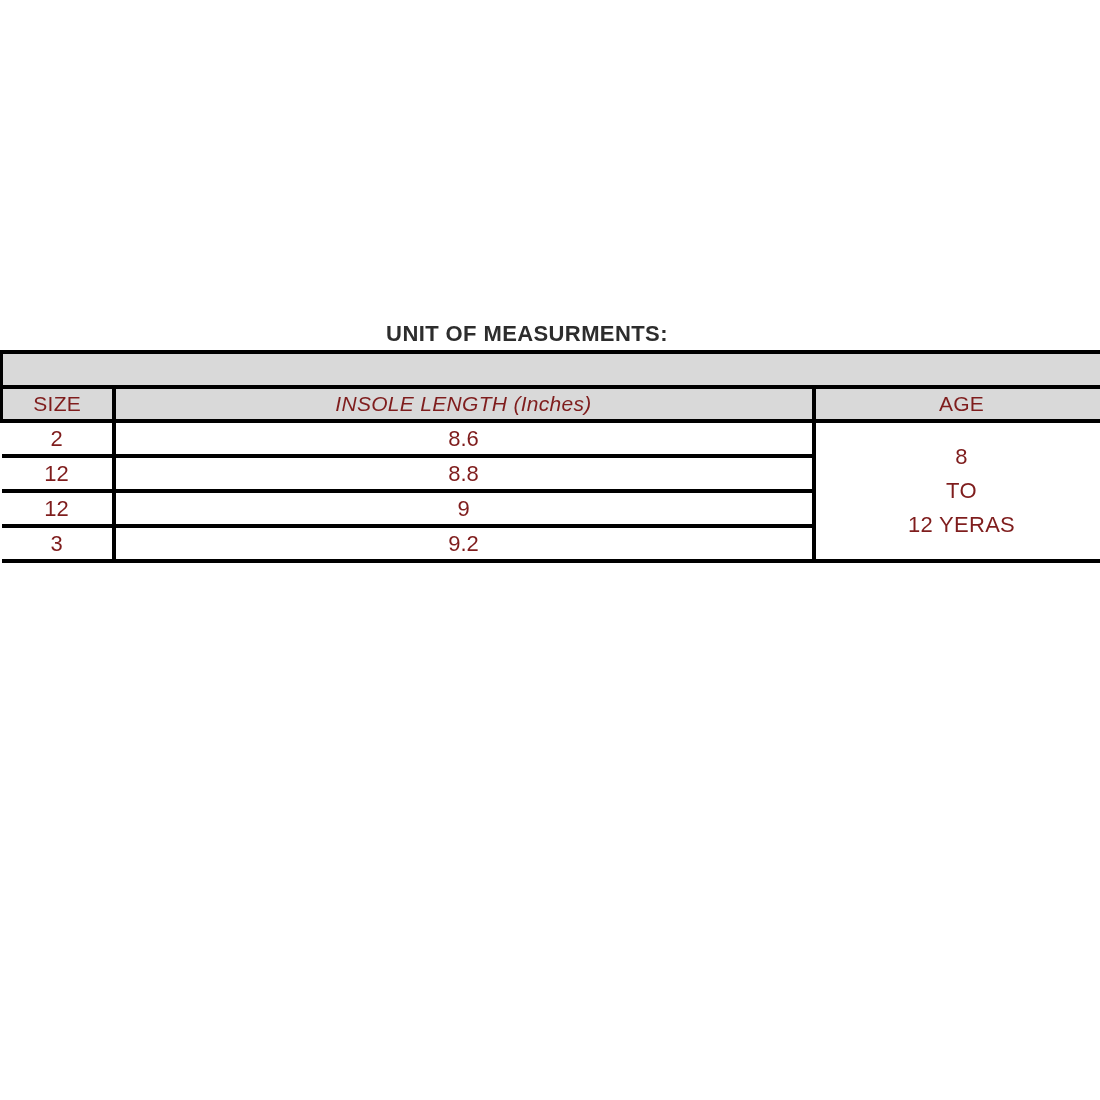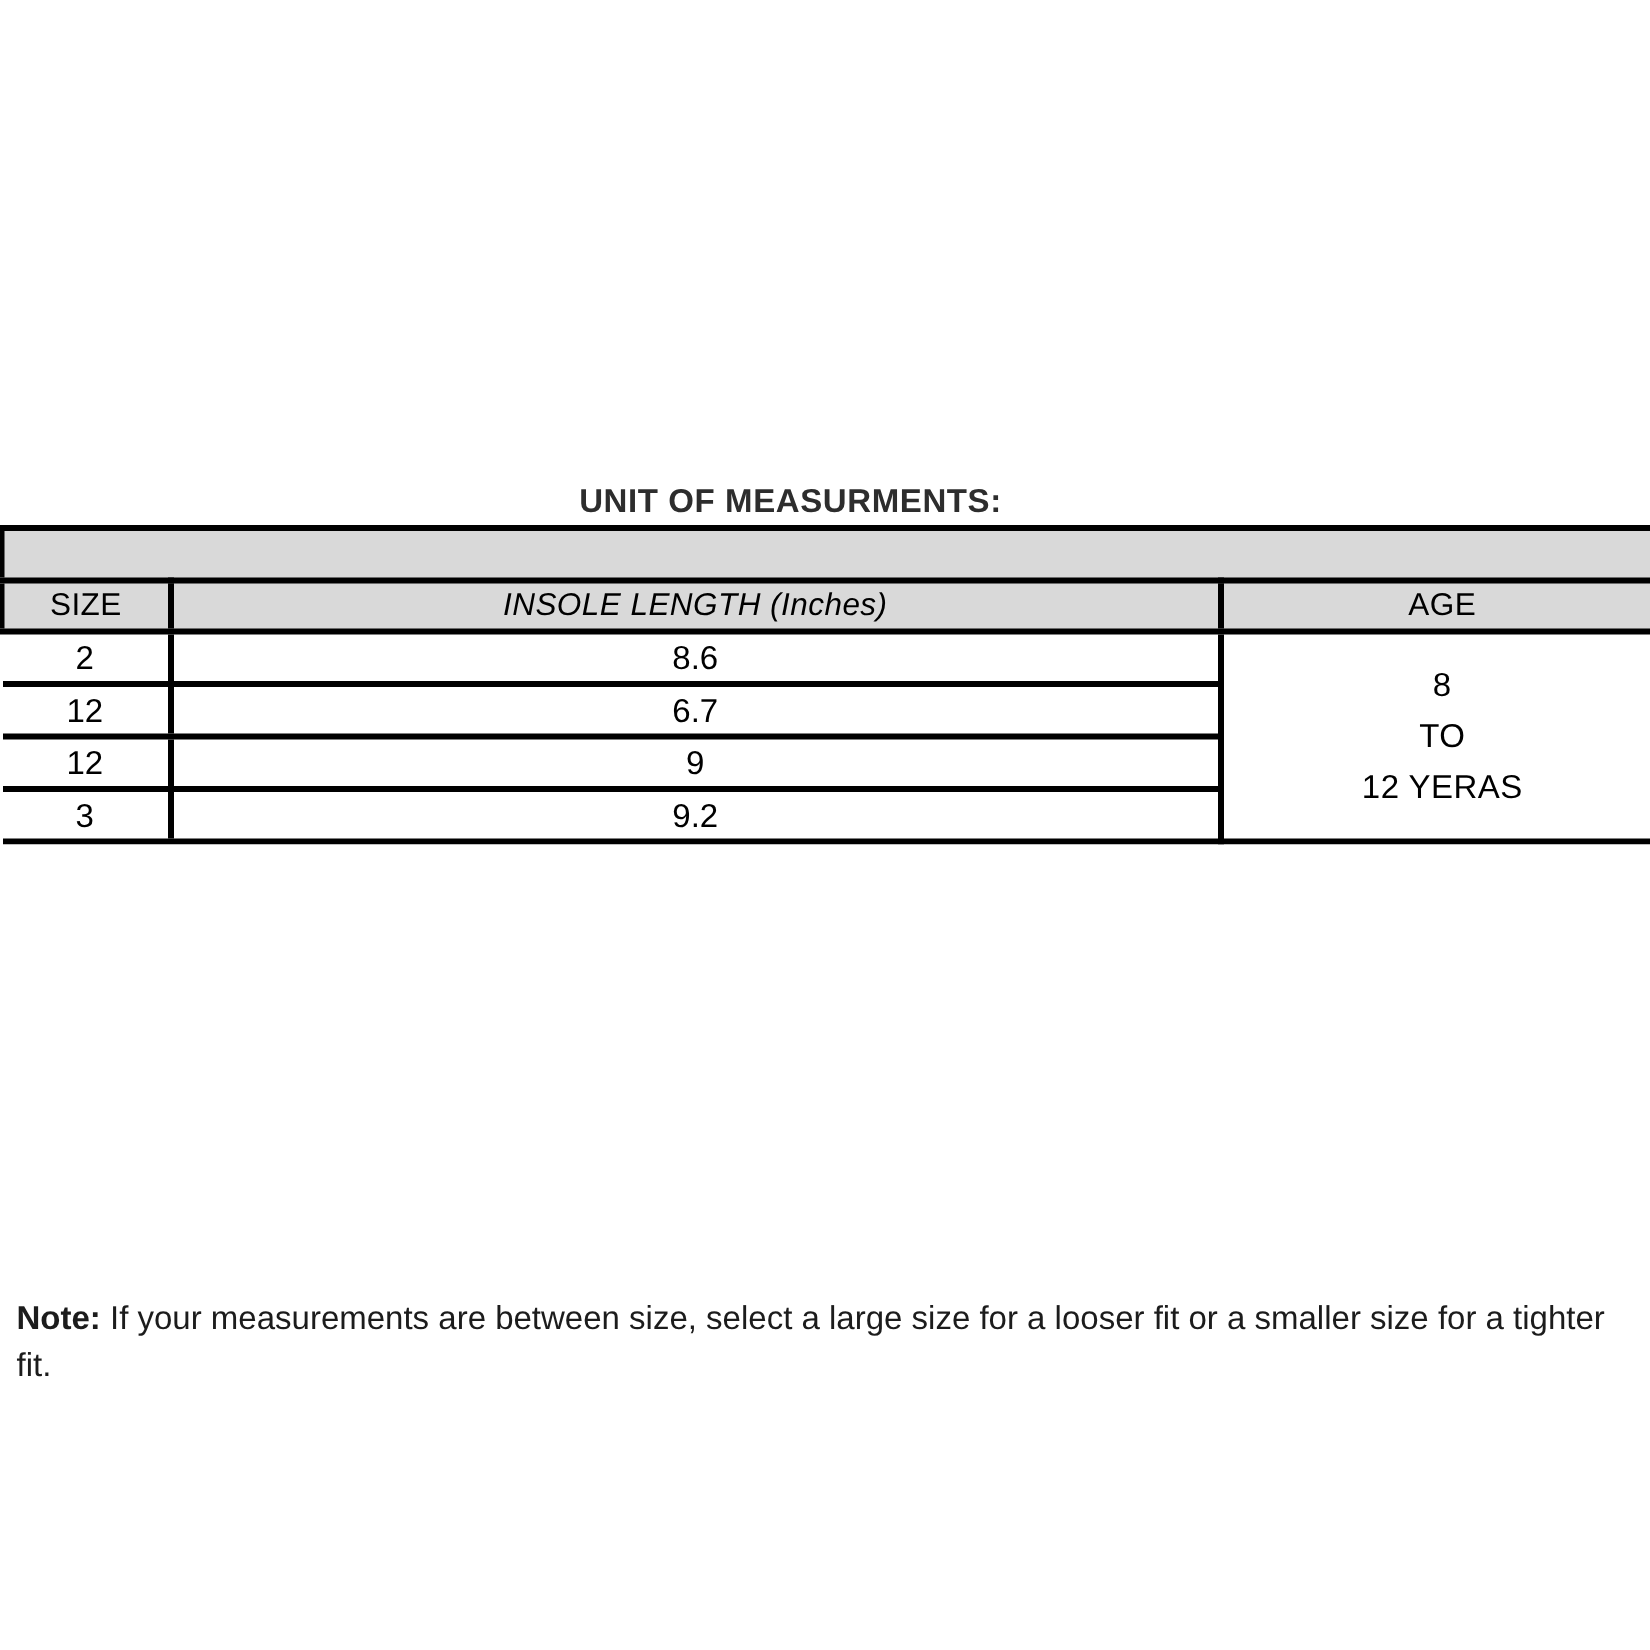--- a/index.html
+++ b/index.html
@@ -40,21 +40,21 @@
   table.size-chart {
     border-collapse: collapse;
     table-layout: fixed;
     width: 1106px;
   }
   table.size-chart td {
     padding: 0;
     text-align: center;
     vertical-align: middle;
     font-size: 21px;
-    color: #000000;
+    color: #7f1d1d;
   }
   tr.spacer-row td {
     height: 31px;
     background: #d9d9d9;
     border-top: 4px solid #000000;
     border-bottom: 4px solid #000000;
     border-left: 3px solid #000000;
   }
   tr.header-row td {
     height: 30px;
@@ -121,29 +121,28 @@
           <td class="c-size">2</td>
           <td class="c-insole">8.6</td>
           <td class="age-cell" rowspan="4">
             <div class="age-line">8</div>
             <div class="age-line">TO</div>
             <div class="age-line">12 YERAS</div>
           </td>
         </tr>
         <tr class="data-row">
           <td class="c-size">12</td>
-          <td class="c-insole">6.7</td>
+          <td class="c-insole">8.8</td>
         </tr>
         <tr class="data-row">
           <td class="c-size">12</td>
           <td class="c-insole">9</td>
         </tr>
         <tr class="data-row">
           <td class="c-size">3</td>
           <td class="c-insole">9.2</td>
         </tr>
       </tbody>
     </table>
   </div>
 
-  <p class="note"><b>Note:</b><span> If your measurements are between size, select a large size for a looser fit or a smaller size for a tighter fit.</span></p>
 
 </div>
 
 </body></html>

